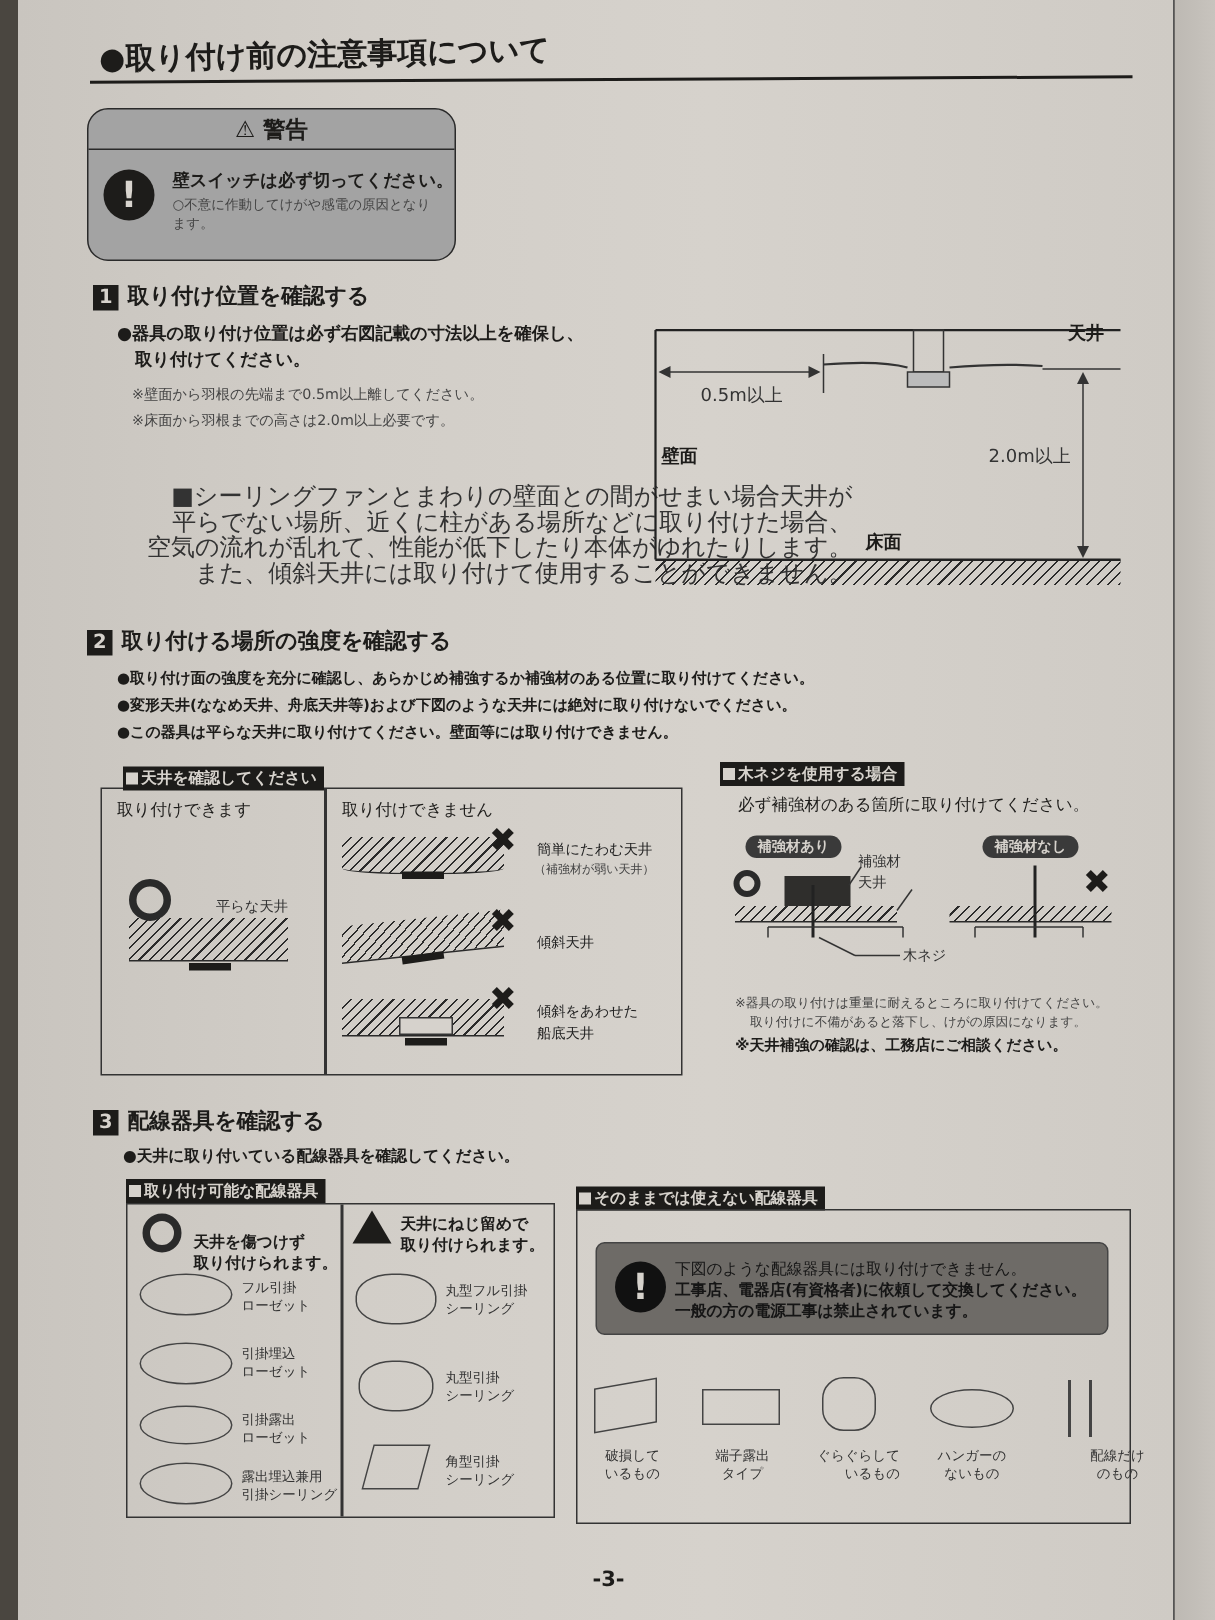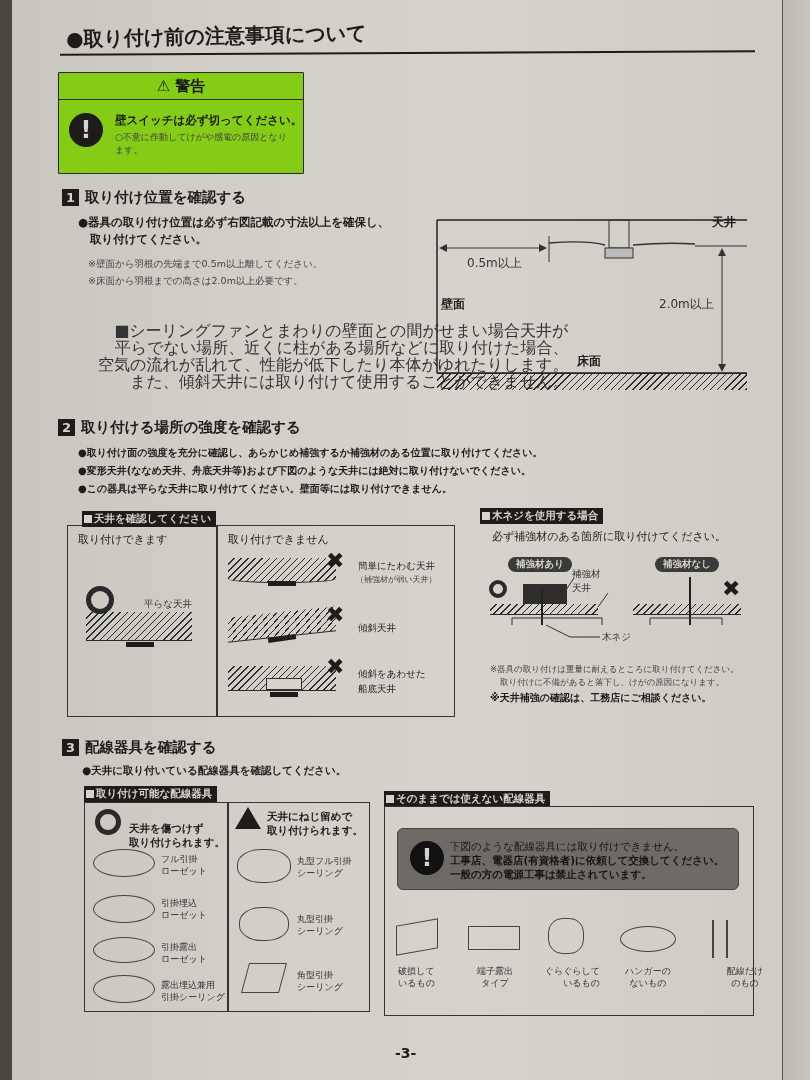--- a/index.html
+++ b/index.html
@@ -20,21 +20,21 @@
   }
   .abs { position:absolute; }
   .title {
     left:66px; top:26px; font-size:20px; font-weight:bold; letter-spacing:0px;
     transform:rotate(-1.2deg); transform-origin:left;
   }
   .title-rule { left:60px; top:52px; width:695px; height:2px; background:#1d1c1a; transform:rotate(-0.3deg); }
 
   .warn-box {
     left:58px; top:72px; width:244px; height:100px;
-    border:1.5px solid #2a2a2a; border-radius:1px; background:#84cc16;
+    border:1.5px solid #2a2a2a; border-radius:14px; background:#a3a3a3;
   }
   .warn-head {
     height:26px; border-bottom:1.5px solid #2a2a2a; text-align:center;
     font-weight:bold; font-size:15px; line-height:26px;
   }
   .excl-circle {
     position:absolute; width:34px; height:34px; border-radius:50%; background:#1d1c1a;
     color:#d8d4ce; text-align:center; font-weight:bold; font-size:24px; line-height:34px;
   }
   .warn-main { position:absolute; left:56px; top:40px; font-size:11.5px; font-weight:bold; }
@@ -181,21 +181,21 @@
   <div class="abs" style="left:198px; top:152px; width:34px; height:10px; border:1px solid #333; background:#d6d2cc;"></div>
   <div class="plate" style="left:202px; top:166px; width:28px;"></div>
   <div class="xmark" style="left:258px; top:130px;">✖</div>
   <div class="abs small" style="left:290px; top:142px; color:#222;">傾斜をあわせた</div>
   <div class="abs small" style="left:290px; top:157px; color:#222;">船底天井</div>
 </div>
 <div class="tag" style="left:82px; top:511px;"><span class="sq"></span><span>天井を確認してください</span></div>
 
 <div class="tag" style="left:480px; top:508px;"><span class="sq"></span><span>木ネジを使用する場合</span></div>
 <div class="abs" style="left:492px; top:529px; font-size:11px;">必ず補強材のある箇所に取り付けてください。</div>
-<div class="pill" style="left:508px; top:557px;">補強材あり</div>
+<div class="pill" style="left:497px; top:557px;">補強材あり</div>
 <div class="pill" style="left:655px; top:557px;">補強材なし</div>
 <div class="ring" style="left:489px; top:580px; width:10px; height:10px; border-width:4px;"></div>
 <div class="abs" style="left:523px; top:584px; width:44px; height:20px; background:#2f2e2c;"></div>
 <div class="hatch" style="left:490px; top:604px; width:108px; height:10px;"></div>
 <div class="hatch" style="left:633px; top:604px; width:108px; height:10px;"></div>
 <svg style="left:500px; top:585px;" width="250" height="60">
   <line x1="42" y1="5" x2="42" y2="40" stroke="#222" stroke-width="2"></line>
   <line x1="12" y1="40" x2="12" y2="33" stroke="#333"></line>
     <line x1="12" y1="33" x2="102" y2="33" stroke="#333"></line>
     <line x1="102" y1="33" x2="102" y2="40" stroke="#333"></line>
@@ -283,21 +283,21 @@
     <div style="font-weight:normal">下図のような配線器具には取り付けできません。</div>
     <div>工事店、電器店(有資格者)に依頼して交換してください。</div>
     <div>一般の方の電源工事は禁止されています。</div>
   </div>
 </div>
 <div class="abs" style="left:396px; top:922px; width:40px; height:28px; border:1px solid #444; transform:skewY(-10deg);"></div>
 <div class="abs" style="left:468px; top:926px; width:50px; height:22px; border:1px solid #444;"></div>
 <div class="abs" style="left:548px; top:918px; width:34px; height:34px; border:1px solid #444; border-radius:40%;"></div>
 <div class="abs" style="left:620px; top:926px; width:54px; height:24px; border:1px solid #444; border-radius:50%;"></div>
 <div class="abs" style="left:712px; top:920px; width:12px; height:38px; border-left:2px solid #444; border-right:2px solid #444;"></div>
-<div class="dev-label" style="left:398px; top:965px; text-align:left; width:42px;">
+<div class="dev-label" style="left:398px; top:965px; text-align:right; width:42px;">
     <div>破損して</div>
     <div>いるもの</div>
   </div>
 <div class="dev-label" style="left:472px; top:965px; text-align:center; width:46px;">
     <div>端子露出</div>
     <div>タイプ</div>
   </div>
 <div class="dev-label" style="left:540px; top:965px; text-align:right; width:60px;">
     <div>ぐらぐらして</div>
     <div>いるもの</div>

